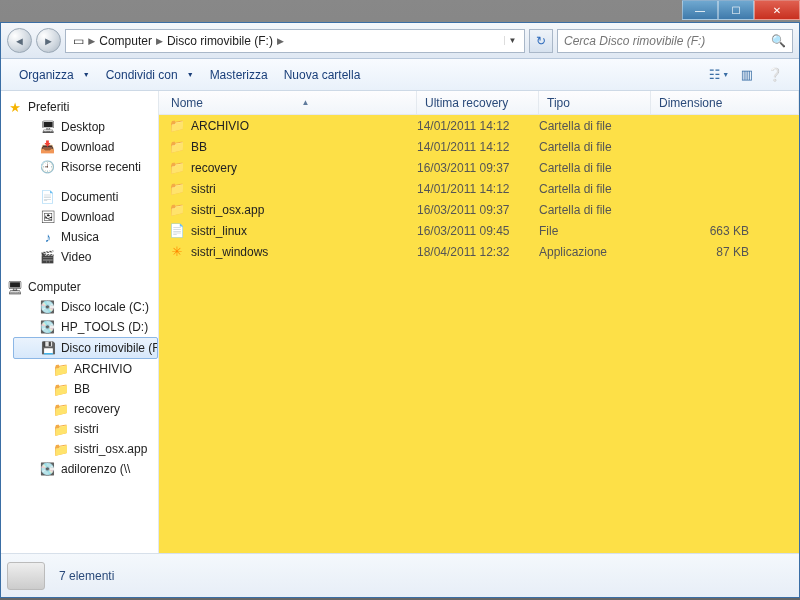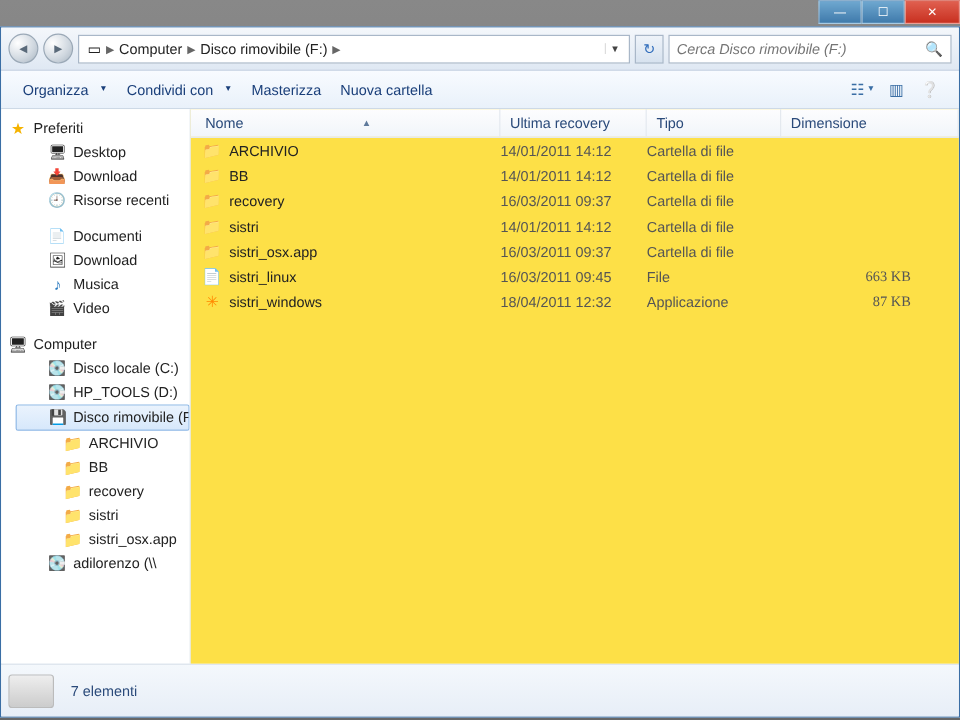--- a/index.html
+++ b/index.html
@@ -38,21 +38,21 @@
 .c-name { width: 258px; padding-left: 12px; }
 .c-date { width: 122px; }
 .c-type { width: 112px; }
 .c-size { flex: 1; }
 .sort-ind { margin: 0 auto; color: #5f7a9c; font-size: 8px; }
 .rows { flex: 1; overflow: auto; }
 .row { display: flex; align-items: center; height: 21px; font-size: 12px; color: #222; }
 .cell-name { width: 258px; padding-left: 10px; display: flex; align-items: center; gap: 6px; }
 .cell-date { width: 122px; color: #555; }
 .cell-type { width: 112px; color: #555; }
-.cell-size { flex: 1; text-align: right; padding-right: 40px; color: #555; font-family: Liberation Serif, serif; }
+.cell-size { flex: 1; text-align: right; padding-right: 50px; color: #555; }
 .statusbar { height: 44px; border-top: 1px solid #d7e0ea; background: linear-gradient(#f4f8fc,#e7eef7); display: flex; align-items: center; padding: 0 6px; font-size: 12px; color: #2a4a7a; gap: 14px; }
 .status-icon { width: 38px; height: 28px; background: linear-gradient(#eee,#ccc); border-radius: 3px; border: 1px solid #bbb; }
 .ico { width: 16px; height: 16px; display: inline-flex; align-items: center; justify-content: center; font-size: 13px; }
 .folder-ico::before { content: "📁"; font-size: 13px; }
 .file-ico::before { content: "📄"; font-size: 13px; }
 .app-ico::before { content: "✳"; color: #f80; font-size: 13px; }
 .star-ico::before { content: "★"; color: #f5b300; }
 .desk-ico::before { content: "🖥"; font-size: 12px; }
 .dl-ico::before { content: "📥"; font-size: 12px; }
 .rec-ico::before { content: "🕘"; font-size: 12px; }

